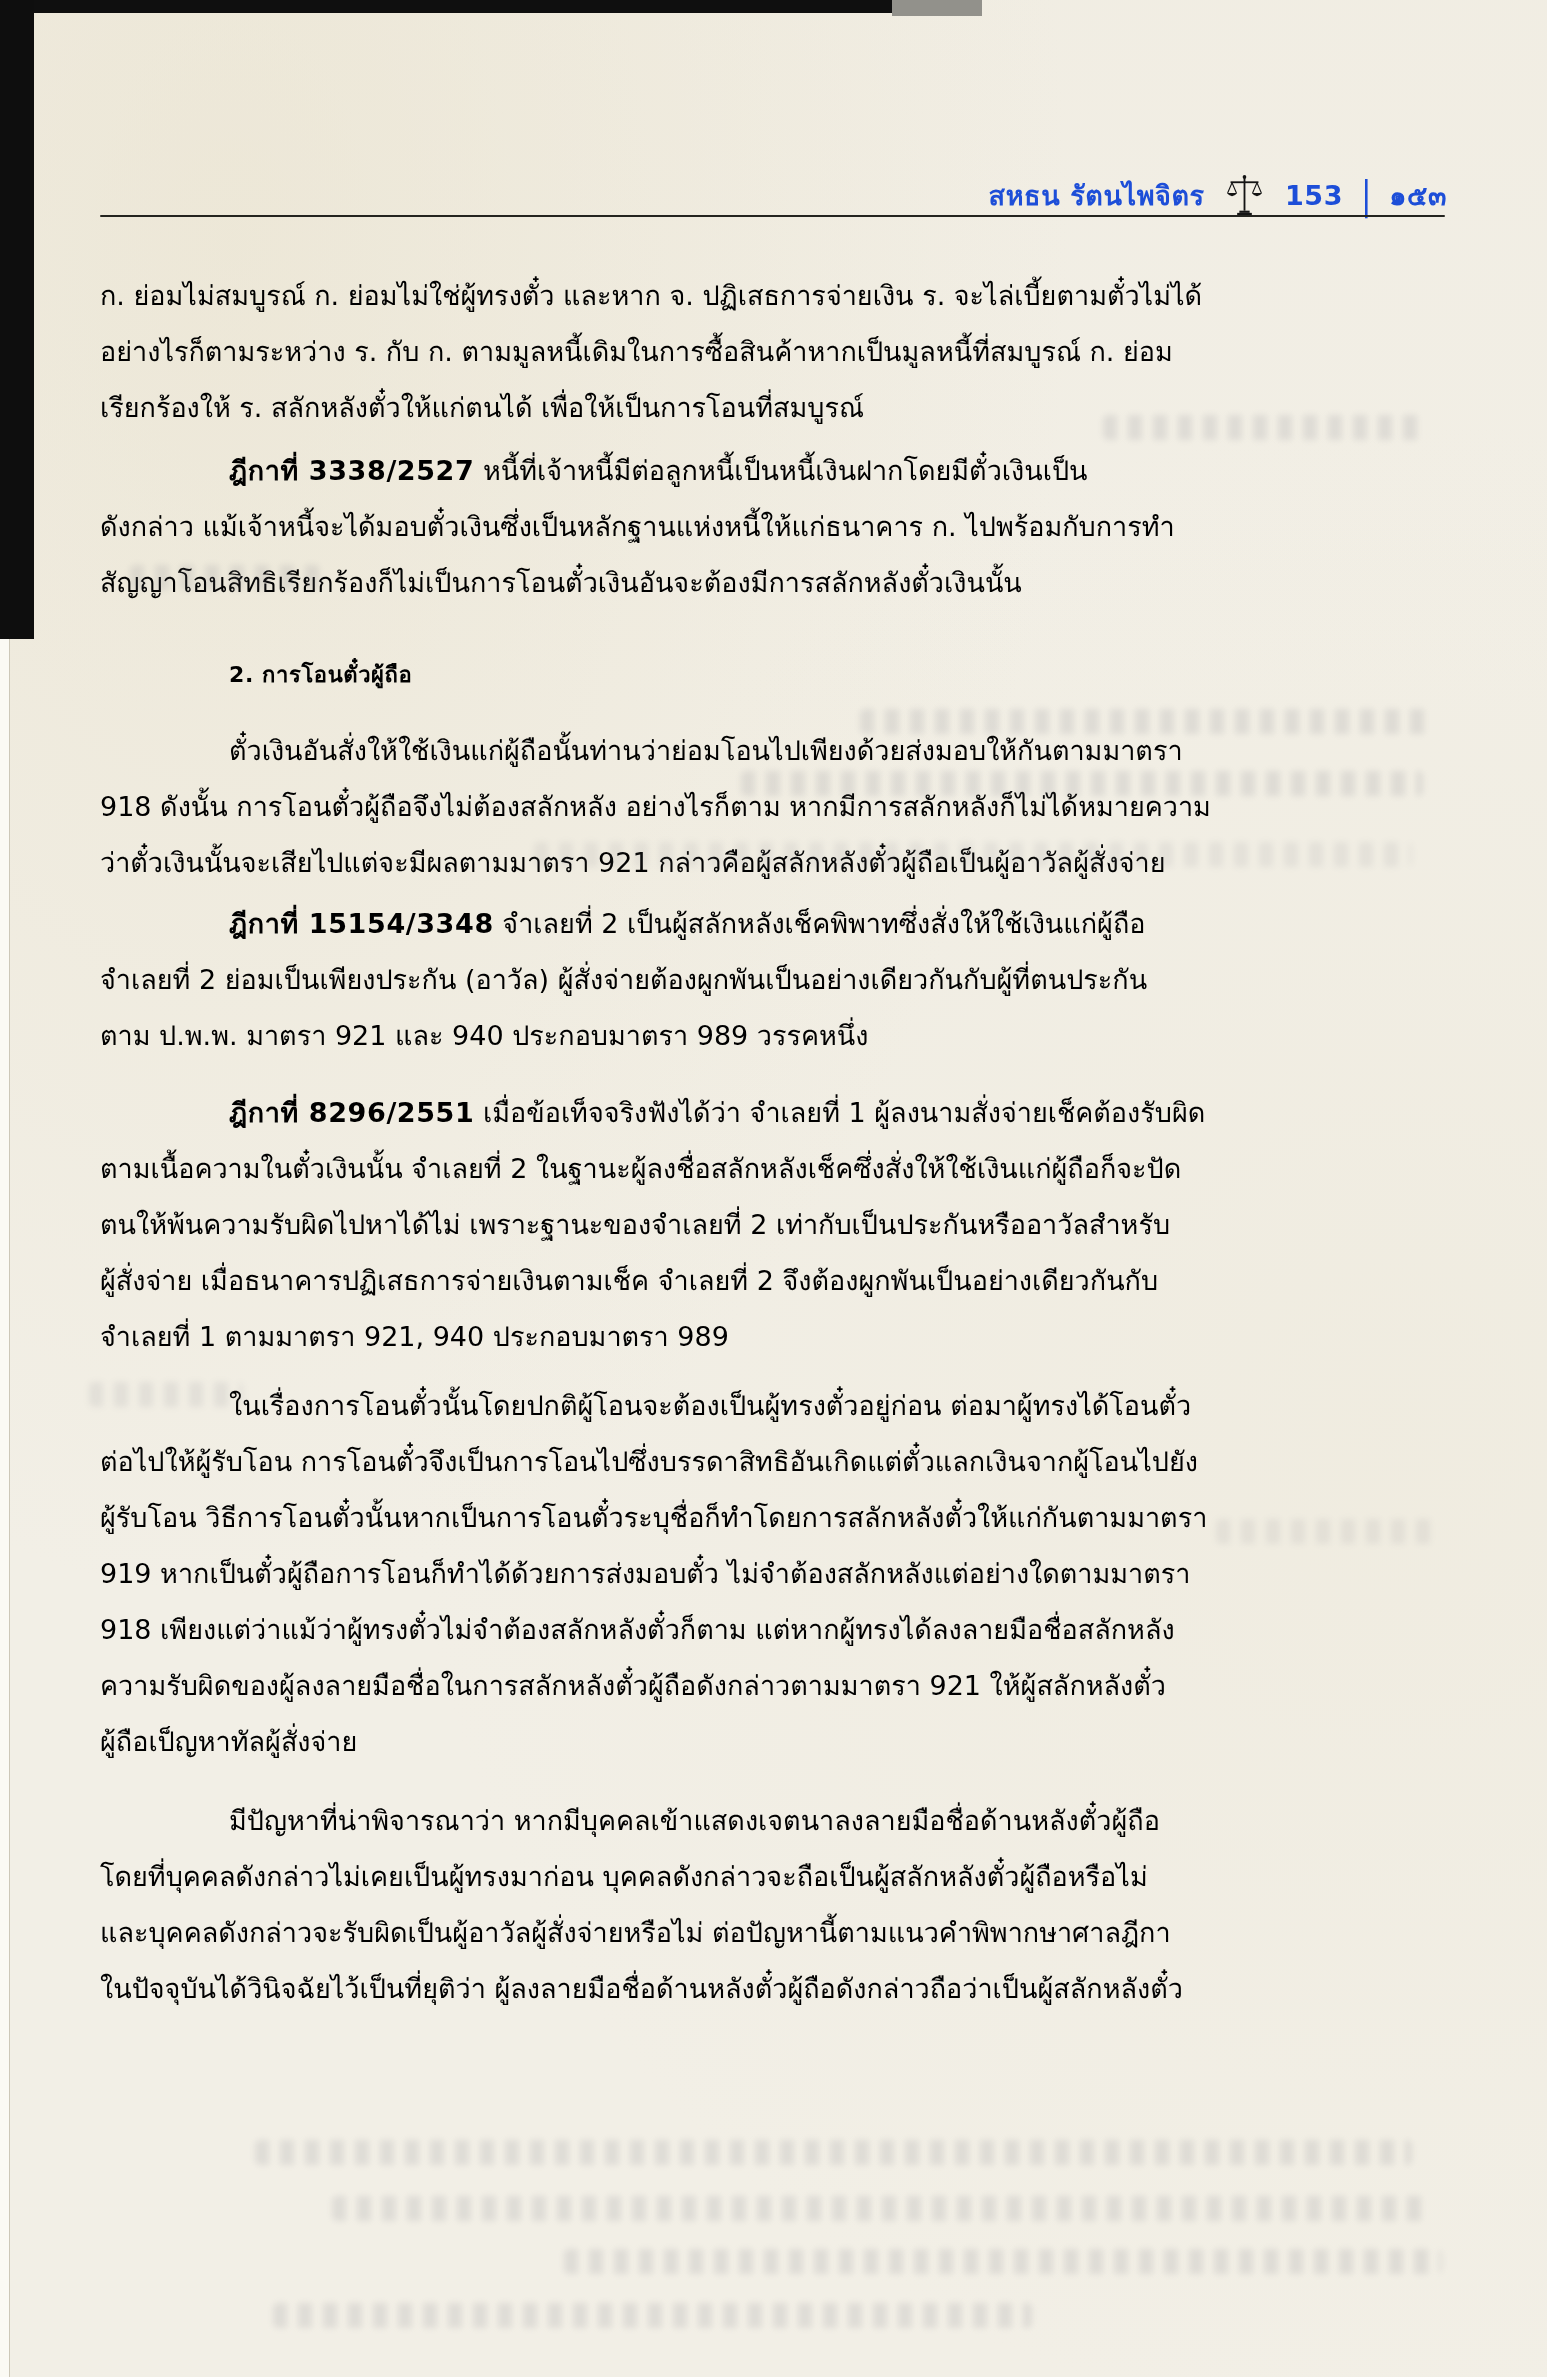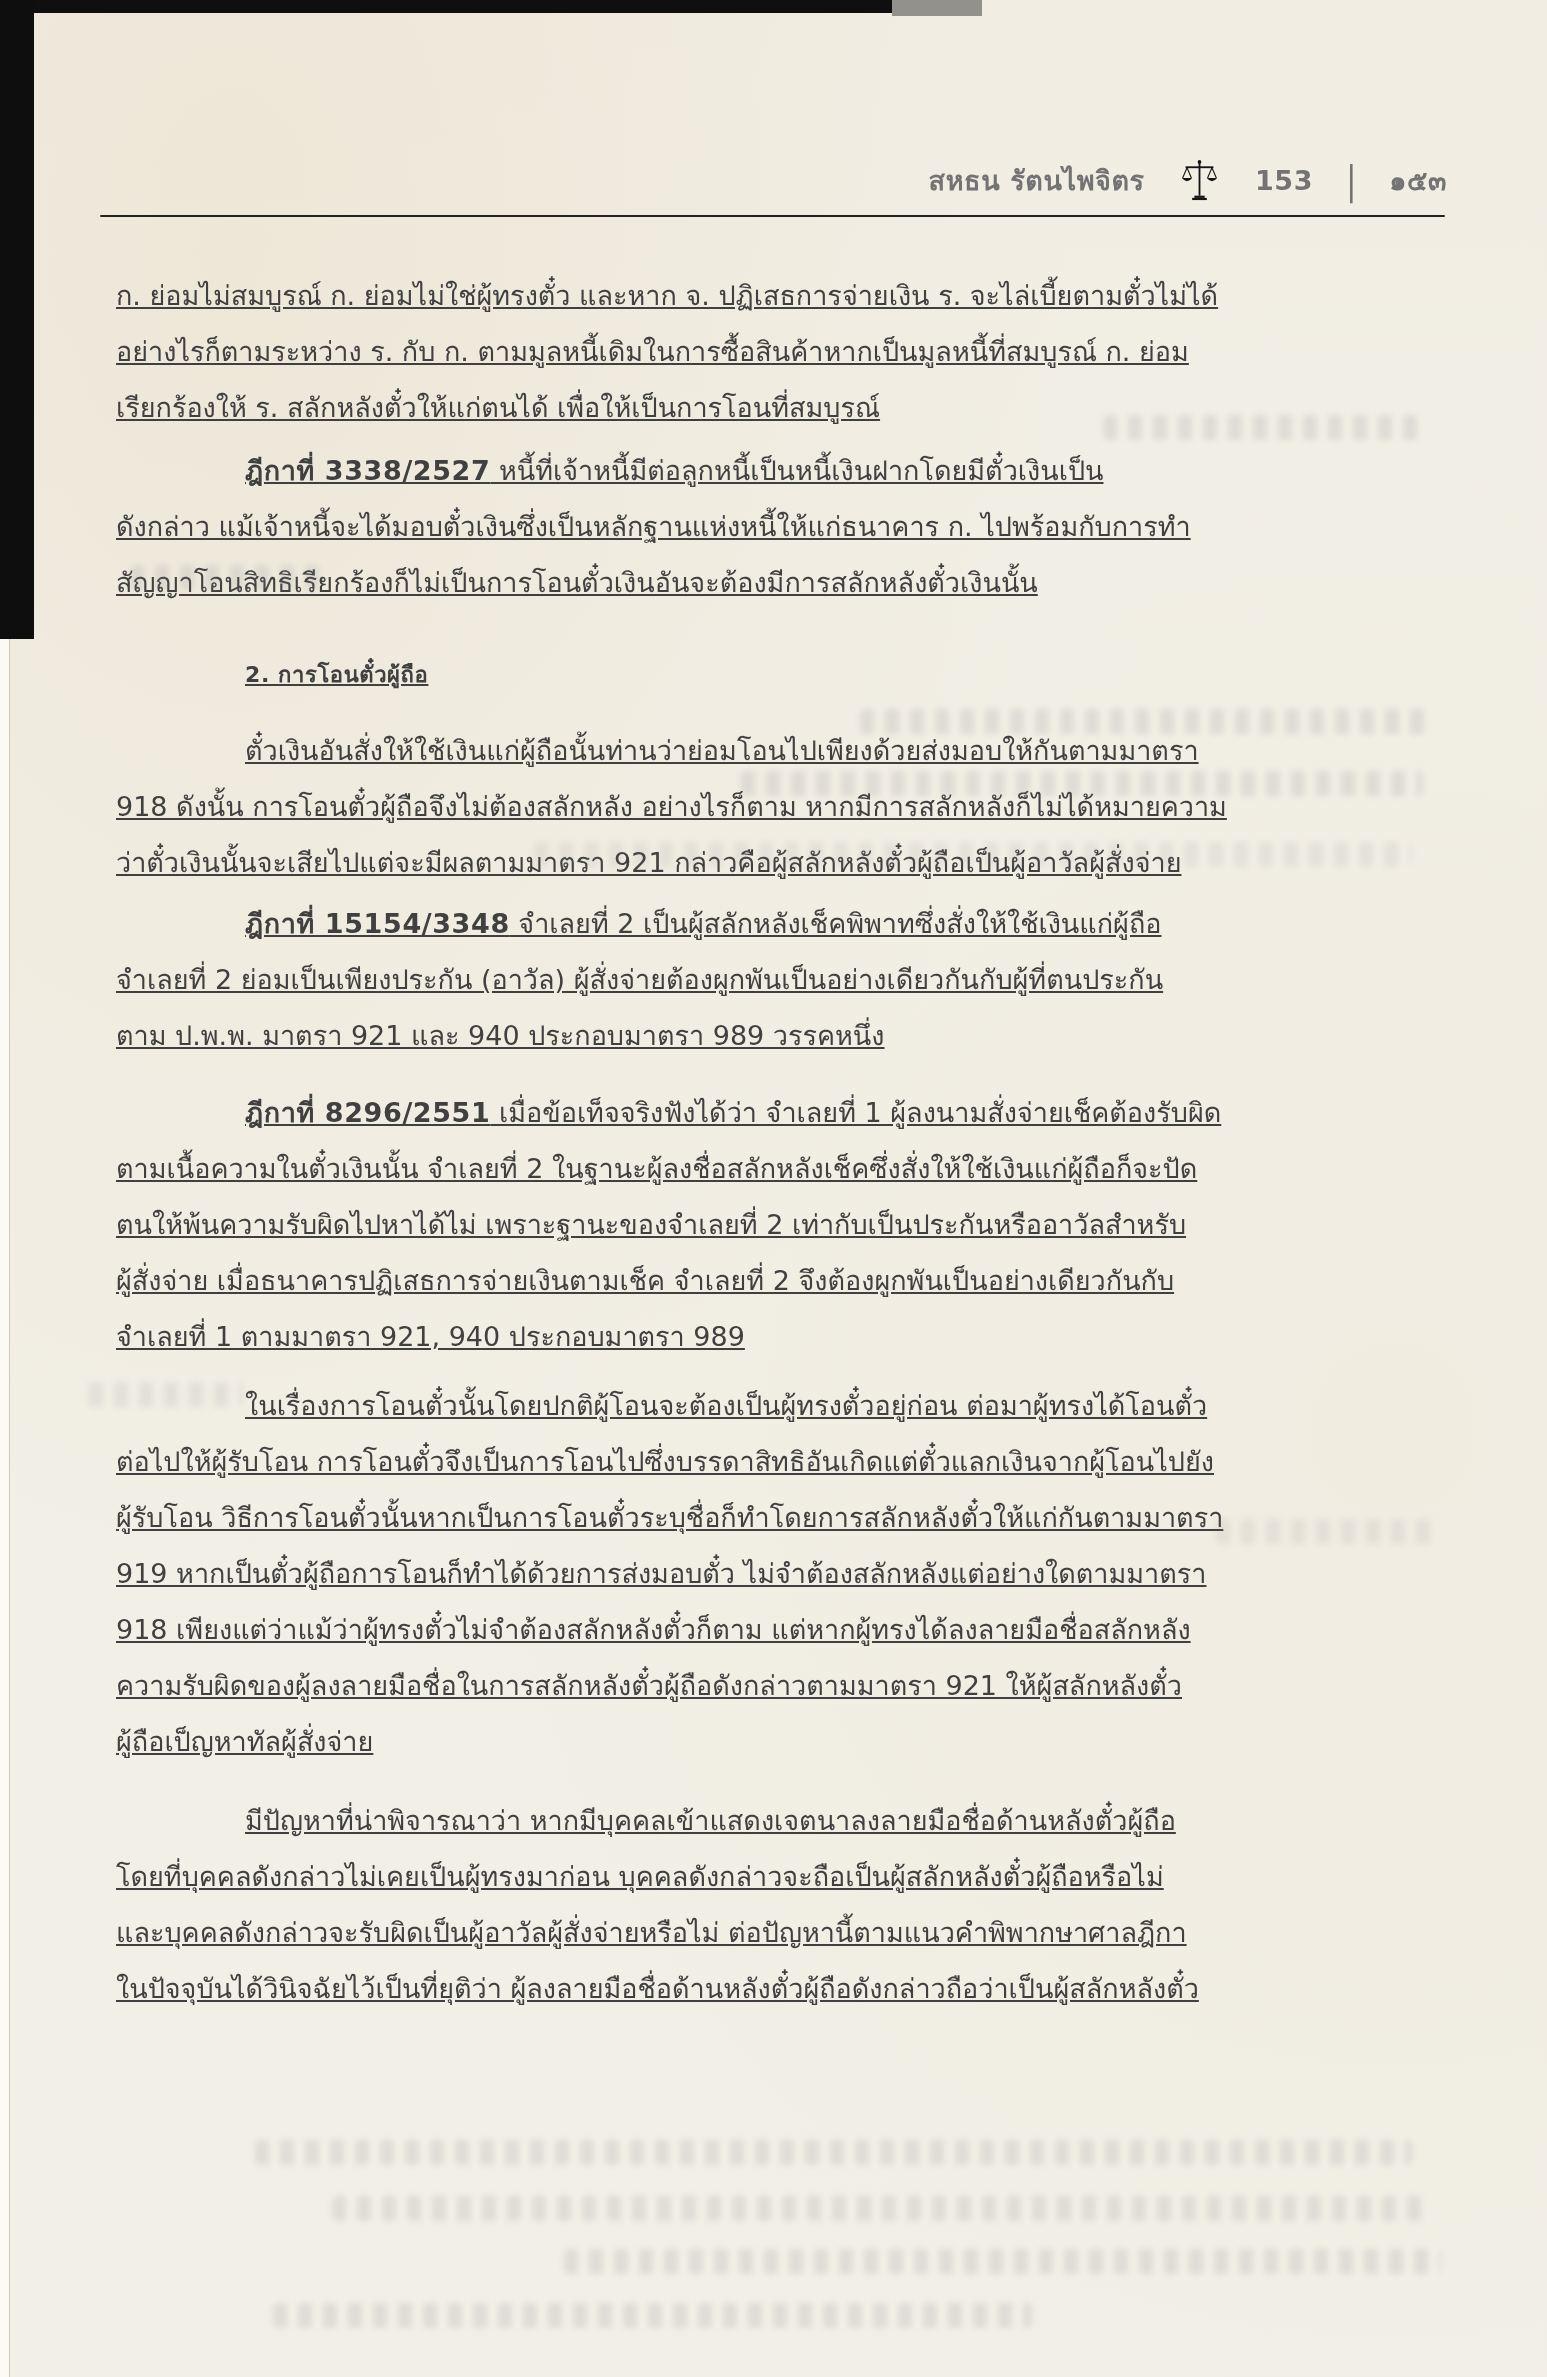--- a/index.html
+++ b/index.html
@@ -23,35 +23,35 @@
   
   .scan-top   { position:absolute; left:0; top:0; width:892px; height:13px; background:#0f0f0f; }
   .scan-corner{ position:absolute; left:892px; top:0; width:90px; height:16px; background:#92918b; }
   .scan-left  { position:absolute; left:0; top:0; width:34px; height:639px; background:#0e0e0e; }
   .edge-strip {
     position:absolute; left:0; top:639px; width:9px; height:1738px;
     background:#fbfaf4; border-right:1.8px solid #cdc8b8;
   }
   
   .header {
-    position:absolute; top:157px; left:759px; width:688px; height:47px;
-    display:flex; align-items:center; justify-content:flex-end; gap:33px;
-    font-size:27px; font-weight:bold; color:#737373; letter-spacing:0.6px;
+    position:absolute; top:172px; left:759px; width:688px; height:47px;
+    display:flex; align-items:center; justify-content:flex-end; gap:18px;
+    font-size:27px; font-weight:bold; color:#1d4ed8; letter-spacing:0.6px;
   }
   .header .author { white-space:nowrap; }
   .header .scales { width:37px; height:44px; flex:0 0 auto; margin:0 3.6px; }
   .header .pg-sep { font-size:39px; font-weight:bold; transform:scaleX(.6); margin:0 -2.4px; }
   .rule {
     position:absolute; left:100px; top:215px; width:1345px; height:2.4px;
     background:#24241f; border-radius:1.2px;
   }
   
   .content {
-    position:absolute; left:116px; top:268px; width:1351px;
-    font-size:27px; color:#404040;text-decoration:underline;
+    position:absolute; left:100px; top:268px; width:1351px;
+    font-size:27px; color:#000000;
   }
   .para .line {
     height:56px; line-height:56px;
     white-space:nowrap; overflow:hidden;
   }
   .para.indent .line:first-child { text-indent:129px; }
   .para .line b { font-weight:bold; letter-spacing:0.6px; }
   .heading {
     font-size:22px; font-weight:bold; padding-left:129px;
     height:59px; line-height:59px; letter-spacing:0.6px;

